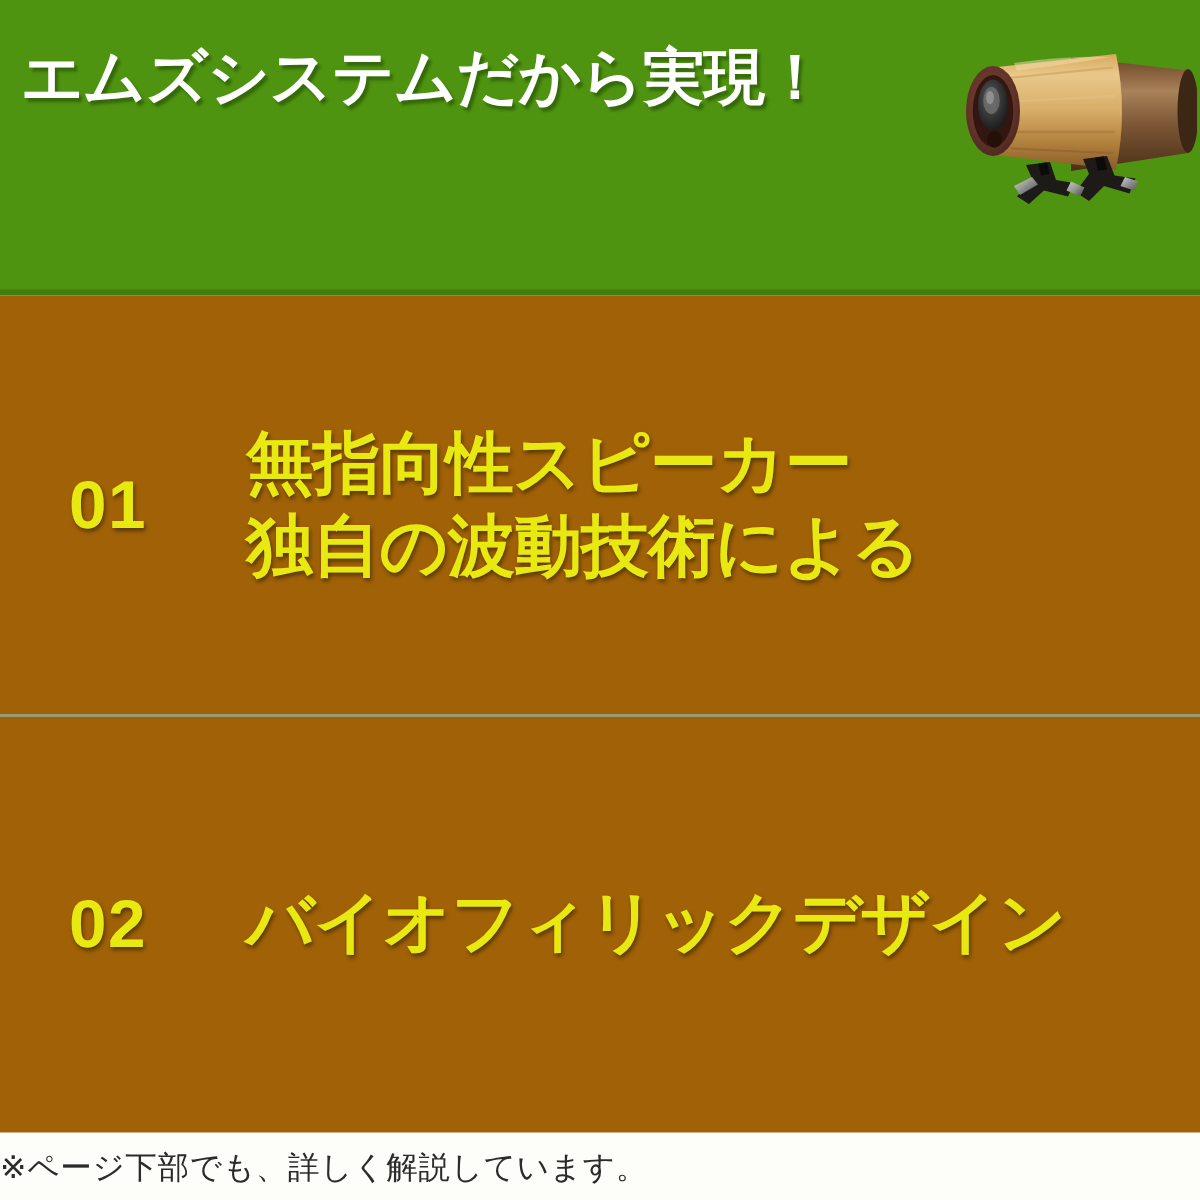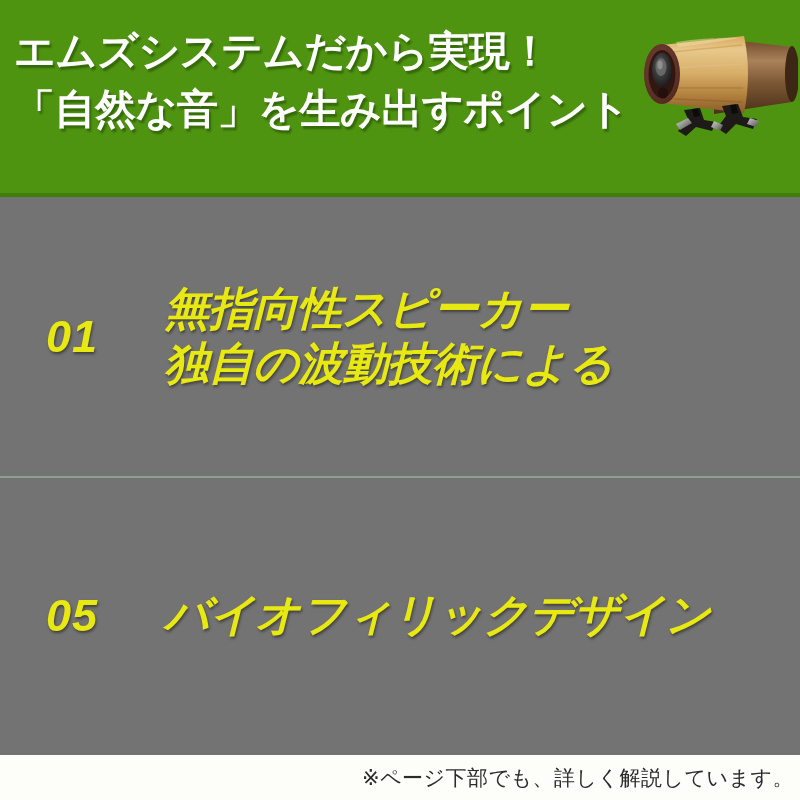--- a/index.html
+++ b/index.html
@@ -60,25 +60,24 @@
     top: 14px;
     width: 172px;
     height: 140px;
     z-index: 2;
     pointer-events: none;
   }
 
   
   .features {
     flex: 1 1 auto;
-    background: #737373;
+    background: #a16207;
     position: relative;
     display: flex;
     flex-direction: column;
-    font-style: italic;
   }
   .feature-row {
     flex: 1 1 0;
     display: flex;
     align-items: center;
     padding-left: 46px;
     position: relative;
   }
   .feature-row + .feature-row::before {
     content: "";
@@ -109,40 +108,38 @@
   }
   .feature-label .sub-line { display: block; }
   .feature-row.two-line .feature-num { align-self: center; }
 
   
   .footer {
     flex: 0 0 45px;
     background: #fdfdfa;
     display: flex;
     align-items: center;
-    justify-content: flex-end;
-    padding-right: 6px;
+    padding-right: 24px;
   }
   .footer-note {
     color: #2b2b2b;
     font-size: 21px;
     letter-spacing: 0.5px;
     white-space: nowrap;
   }
 </style>
 </head>
 <body>
 
 <div class="banner">
 
   <div class="header">
 
     <div class="header-text">
       <span class="header-line">エムズシステムだから実現！</span>
-      <span class="header-line">「自然な音」を生み出すポイント</span>
     </div>
 
     <svg class="speaker" viewBox="0 0 172 140">
       <defs>
         <linearGradient id="woodBody" x1="0" y1="0" x2="0" y2="1">
           <stop offset="0%" stop-color="#d8a95d"></stop>
           <stop offset="18%" stop-color="#e8c88b"></stop>
           <stop offset="48%" stop-color="#d8ae68"></stop>
           <stop offset="78%" stop-color="#b07f3c"></stop>
           <stop offset="100%" stop-color="#8a5c29"></stop>
@@ -211,21 +208,21 @@
 
     <div class="feature-row two-line">
       <div class="feature-num">01</div>
       <div class="feature-label">
         <span class="sub-line">無指向性スピーカー</span>
         <span class="sub-line">独自の波動技術による</span>
       </div>
     </div>
 
     <div class="feature-row">
-      <div class="feature-num">05</div>
+      <div class="feature-num">02</div>
       <div class="feature-label">
         <span class="sub-line">バイオフィリックデザイン</span>
       </div>
     </div>
 
 
   </div>
 
   <div class="footer">
     <div class="footer-note">※ページ下部でも、詳しく解説しています。</div>

